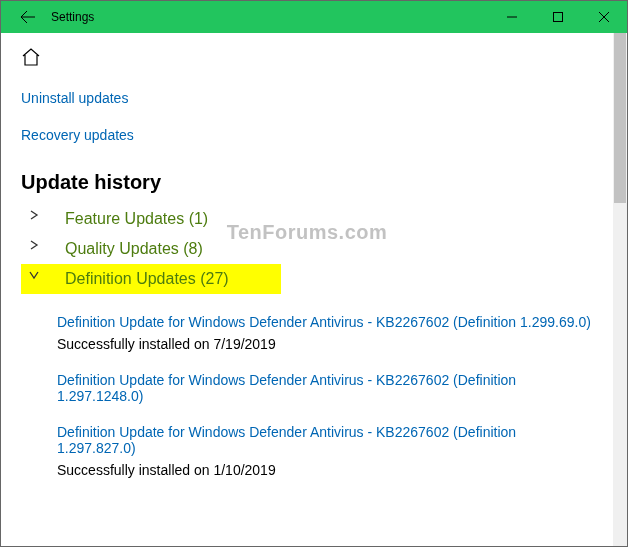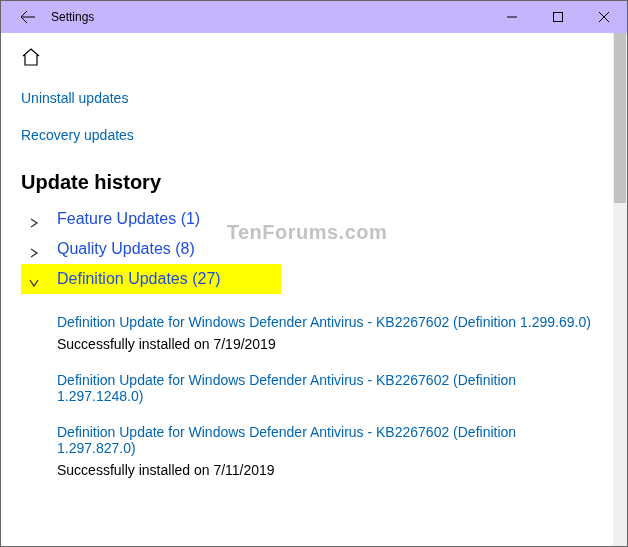--- a/index.html
+++ b/index.html
@@ -14,21 +14,21 @@
       background: #fff;
       border: 1px solid #666;
       position: relative;
       overflow: hidden;
     }
     .titlebar {
       height: 32px;
       display: flex;
       align-items: center;
       padding-left: 8px;
-      background: #c4b5fd;
+      background: #22c55e;
     }
     .titlebar-back {
       width: 38px;
       height: 32px;
       display: flex;
       align-items: center;
       justify-content: center;
       cursor: pointer;
     }
     .titlebar-title {
@@ -96,26 +96,26 @@
     }
     .section-heading {
       font-size: 20px;
       font-weight: 700;
       color: #000;
       margin-top: 8px;
       margin-bottom: 10px;
     }
     .category-row {
       display: flex;
-      align-items: flex-end;
-      gap: 16px;
+      align-items: flex-start;
+      gap: 24px;
       padding: 6px 0;
       margin-left: 6px;
       font-size: 16px;
-      color: #1d4ed8;
+      color: #4d7c0f;
     }
     .category-row.highlighted {
       background: #ffff00;
       margin-left: 0;
       padding-left: 6px;
       width: 260px;
     }
     .chevron {
       width: 14px;
       display: flex;
@@ -228,20 +228,20 @@
       <a class="update-link">Definition Update for Windows Defender Antivirus - KB2267602 (Definition 1.299.69.0)</a>
       <div class="update-status">Successfully installed on 7/19/2019</div>
     </div>
 
     <div class="update-item">
       <a class="update-link">Definition Update for Windows Defender Antivirus - KB2267602 (Definition 1.297.1248.0)</a>
     </div>
 
     <div class="update-item">
       <a class="update-link">Definition Update for Windows Defender Antivirus - KB2267602 (Definition 1.297.827.0)</a>
-      <div class="update-status">Successfully installed on 7/11/2019</div>
+      <div class="update-status">Successfully installed on 1/10/2019</div>
     </div>
   </div>
 
   <div class="scrollbar-track">
     <div class="scrollbar-thumb"></div>
   </div>
 </div>
 
 </body></html>

